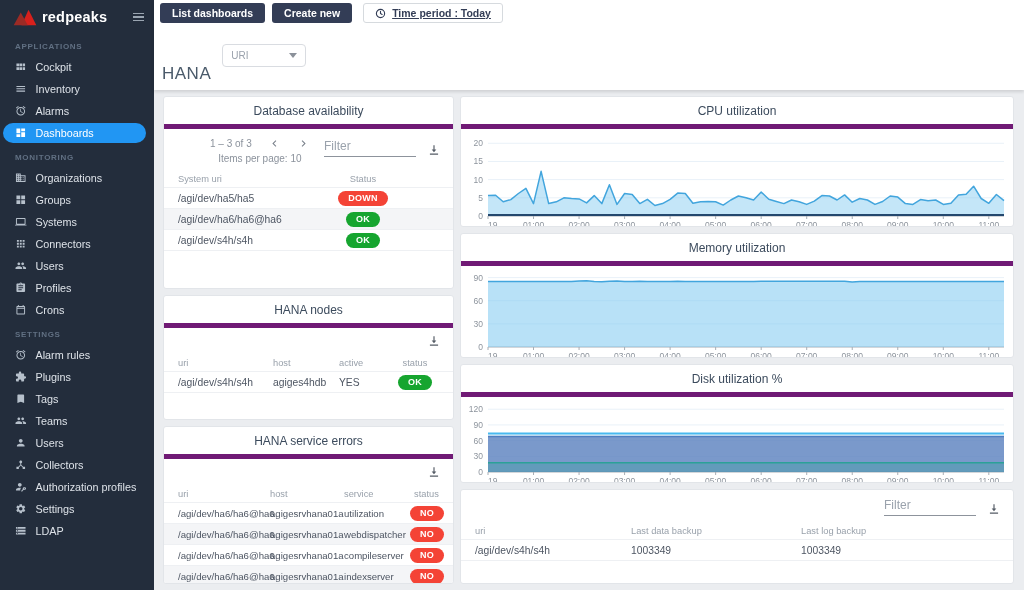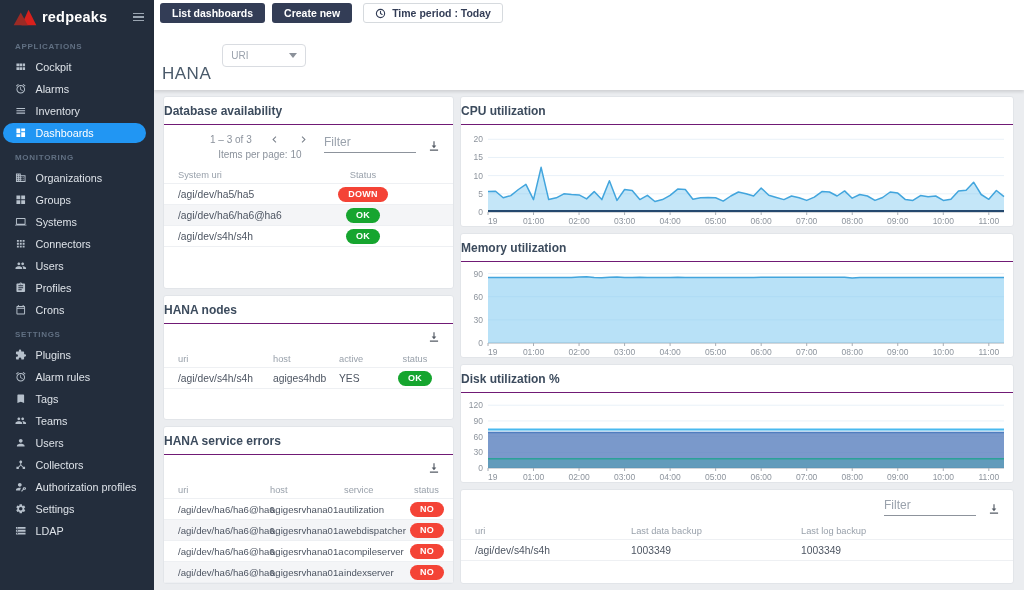--- a/index.html
+++ b/index.html
@@ -22,32 +22,32 @@
   .item { display:flex; align-items:center; gap:9px; height:20px; margin:0 8px 2px 3px; padding:0 6px 0 12px; border-radius:11px; font-size:10.8px; color:#dde2e8; cursor:pointer; }
   .item svg { width:11.5px; height:11.5px; fill:#b6c0cb; flex-shrink:0; }
   .item.active { background:#2196f3; color:#fff; }
   .item.active svg { fill:#fff; }
 
   
   .main { flex:1; display:flex; flex-direction:column; min-width:0; }
   .tophead { background:#fff; box-shadow:0 2px 3px rgba(0,0,0,.12); position:relative; z-index:3; }
   .btnrow { display:flex; gap:7px; align-items:center; padding:3px 0 2px 6px; }
   .dbtn { background:#333d56; color:#fff; font-size:10.5px; font-weight:600; padding:4px 12px; border-radius:3px; border:none; cursor:pointer; font-family:Liberation Sans, sans-serif; }
-  .chip { display:flex; align-items:center; gap:6px; border:1px solid #d6dade; border-radius:3px; padding:3px 11px; font-size:10.5px; font-weight:700; color:#333d56; background:#fff; cursor:pointer; font-family:inherit; margin-left:4px; }
+  .chip { display:flex; align-items:center; gap:6px; border:1px solid #d6dade; border-radius:3px; padding:3px 11px; font-size:10.5px; font-weight:700; color:#333d56; background:#fff; cursor:pointer; font-family:inherit; margin-left:4px;text-decoration:underline; }
   .chip svg { width:11px; height:11px; }
   .hrow { display:flex; align-items:center; gap:11px; padding:2px 0 6px 8px; }
   .htitle { font-size:17px; color:#4a5a6a; letter-spacing:.5px;margin-top:37px; }
   .selbox { border:1px solid #d9dce1; border-radius:4px; height:23px; width:84px; display:flex; align-items:center; justify-content:space-between; padding:0 8px; font-size:10px; color:#9aa2ac; cursor:pointer; background:#fff; }
   .caret { width:0; height:0; border-left:4px solid transparent; border-right:4px solid transparent; border-top:5px solid #8b919a; }
 
   .content { flex:1; display:flex; gap:6px; padding:6px 10px 6px 9px; min-height:0; }
   .colL { width:291px; flex-shrink:0; display:flex; flex-direction:column; gap:6px; }
   .colR { flex:1; display:flex; flex-direction:column; gap:6px; min-width:0; }
   .card { background:#fff; border:1px solid #e2e5e9; border-radius:3px; display:flex; flex-direction:column; overflow:hidden; }
-  .card-title { text-align:left; font-size:12px; font-weight:700; color:#3c4b5d; padding:7px 0 6px; border-bottom:1px solid #701a75; flex-shrink:0; }
+  .card-title { text-align:center; font-size:12px; font-weight:400; color:#3c4b5d; padding:7px 0 6px; border-bottom:5px solid #701a75; flex-shrink:0; }
 
   #card-db { height:193px; } #card-nodes { height:125px; } #card-err { flex:1; }
   #card-cpu { height:131px; } #card-mem { height:125px; } #card-disk { height:119px; } #card-backup { flex:1; }
   .chartbox { flex:1; min-height:0; }
 
   
   .pagerow { display:flex; align-items:flex-start; padding:8px 12px 0 12px; flex-shrink:0; }
   .pagblock { display:flex; flex-direction:column; align-items:center; gap:3px; margin-left:34px; }
   .pagtop { display:flex; align-items:center; gap:16px; font-size:10px; color:#8b929c; }
   .chev { background:none; border:none; padding:0; cursor:pointer; display:flex; }
@@ -97,33 +97,33 @@
         <span style="display: flex;">
           <svg viewBox="0 0 24 24" width="11.5" height="11.5">
             <path d="M3 5h5.5v6H3zM9.3 5h5.4v6H9.3zM16 5h5v6h-5zM3 13h5.5v6H3zM9.3 13h5.4v6H9.3zM16 13h5v6h-5z"></path>
           </svg>
         </span>
         <span>Cockpit</span>
       </div>
       <div class="item">
         <span style="display: flex;">
           <svg viewBox="0 0 24 24" width="11.5" height="11.5">
+            <path d="M3 6h18v2.2H3zM3 10.9h18v2.2H3zM3 15.8h18V18H3z"></path>
+          </svg>
+        </span>
+        <span>Inventory</span>
+      </div>
+      <div class="item">
+        <span style="display: flex;">
+          <svg viewBox="0 0 24 24" width="11.5" height="11.5">
             <path d="M22 5.72l-4.6-3.86-1.29 1.53 4.6 3.86L22 5.72zM7.88 3.39L6.6 1.86 2 5.71l1.29 1.53 4.59-3.85zM12.5 8H11v6l4.75 2.85.75-1.23-4-2.37V8zM12 4c-4.97 0-9 4.03-9 9s4.02 9 9 9c4.97 0 9-4.03 9-9s-4.03-9-9-9zm0 16c-3.87 0-7-3.13-7-7s3.13-7 7-7 7 3.13 7 7-3.13 7-7 7z"></path>
           </svg>
         </span>
         <span>Alarms</span>
       </div>
-      <div class="item">
-        <span style="display: flex;">
-          <svg viewBox="0 0 24 24" width="11.5" height="11.5">
-            <path d="M3 6h18v2.2H3zM3 10.9h18v2.2H3zM3 15.8h18V18H3z"></path>
-          </svg>
-        </span>
-        <span>Inventory</span>
-      </div>
       <div class="item active">
         <span style="display: flex;">
           <svg viewBox="0 0 24 24" width="11.5" height="11.5">
             <path d="M3 13h8V3H3zm0 8h8v-6H3zm10 0h8V11h-8zm0-18v6h8V3z"></path>
           </svg>
         </span>
         <span>Dashboards</span>
       </div>
       <div class="sec">MONITORING</div>
       <div class="item">
@@ -179,32 +179,32 @@
           <svg viewBox="0 0 24 24" width="11.5" height="11.5">
             <path d="M19 4h-1V2h-2v2H8V2H6v2H5c-1.11 0-1.99.9-1.99 2L3 20c0 1.1.89 2 2 2h14c1.1 0 2-.9 2-2V6c0-1.1-.9-2-2-2zm0 16H5V10h14v10zM5 8V6h14v2H5z"></path>
           </svg>
         </span>
         <span>Crons</span>
       </div>
       <div class="sec">SETTINGS</div>
       <div class="item">
         <span style="display: flex;">
           <svg viewBox="0 0 24 24" width="11.5" height="11.5">
+            <path d="M22 5.72l-4.6-3.86-1.29 1.53 4.6 3.86L22 5.72zM7.88 3.39L6.6 1.86 2 5.71l1.29 1.53 4.59-3.85zM12.5 8H11v6l4.75 2.85.75-1.23-4-2.37V8zM12 4c-4.97 0-9 4.03-9 9s4.02 9 9 9c4.97 0 9-4.03 9-9s-4.03-9-9-9zm0 16c-3.87 0-7-3.13-7-7s3.13-7 7-7 7 3.13 7 7-3.13 7-7 7z"></path>
+          </svg>
+        </span>
+        <span>Alarm rules</span>
+      </div>
+      <div class="item">
+        <span style="display: flex;">
+          <svg viewBox="0 0 24 24" width="11.5" height="11.5">
             <path d="M20.5 11H19V7c0-1.1-.9-2-2-2h-4V3.5C13 2.12 11.88 1 10.5 1S8 2.12 8 3.5V5H4c-1.1 0-1.99.9-1.99 2v3.8H3.5c1.49 0 2.7 1.21 2.7 2.7s-1.21 2.7-2.7 2.7H2V20c0 1.1.9 2 2 2h3.8v-1.5c0-1.49 1.21-2.7 2.7-2.7 1.49 0 2.7 1.21 2.7 2.7V22H17c1.1 0 2-.9 2-2v-4h1.5c1.38 0 2.5-1.12 2.5-2.5S21.88 11 20.5 11z"></path>
           </svg>
         </span>
         <span>Plugins</span>
-      </div>
-      <div class="item">
-        <span style="display: flex;">
-          <svg viewBox="0 0 24 24" width="11.5" height="11.5">
-            <path d="M22 5.72l-4.6-3.86-1.29 1.53 4.6 3.86L22 5.72zM7.88 3.39L6.6 1.86 2 5.71l1.29 1.53 4.59-3.85zM12.5 8H11v6l4.75 2.85.75-1.23-4-2.37V8zM12 4c-4.97 0-9 4.03-9 9s4.02 9 9 9c4.97 0 9-4.03 9-9s-4.03-9-9-9zm0 16c-3.87 0-7-3.13-7-7s3.13-7 7-7 7 3.13 7 7-3.13 7-7 7z"></path>
-          </svg>
-        </span>
-        <span>Alarm rules</span>
       </div>
       <div class="item">
         <span style="display: flex;">
           <svg viewBox="0 0 24 24" width="11.5" height="11.5">
             <path d="M17 3H7c-1.1 0-1.99.9-1.99 2L5 21l7-3 7 3V5c0-1.1-.9-2-2-2z"></path>
           </svg>
         </span>
         <span>Tags</span>
       </div>
       <div class="item">

